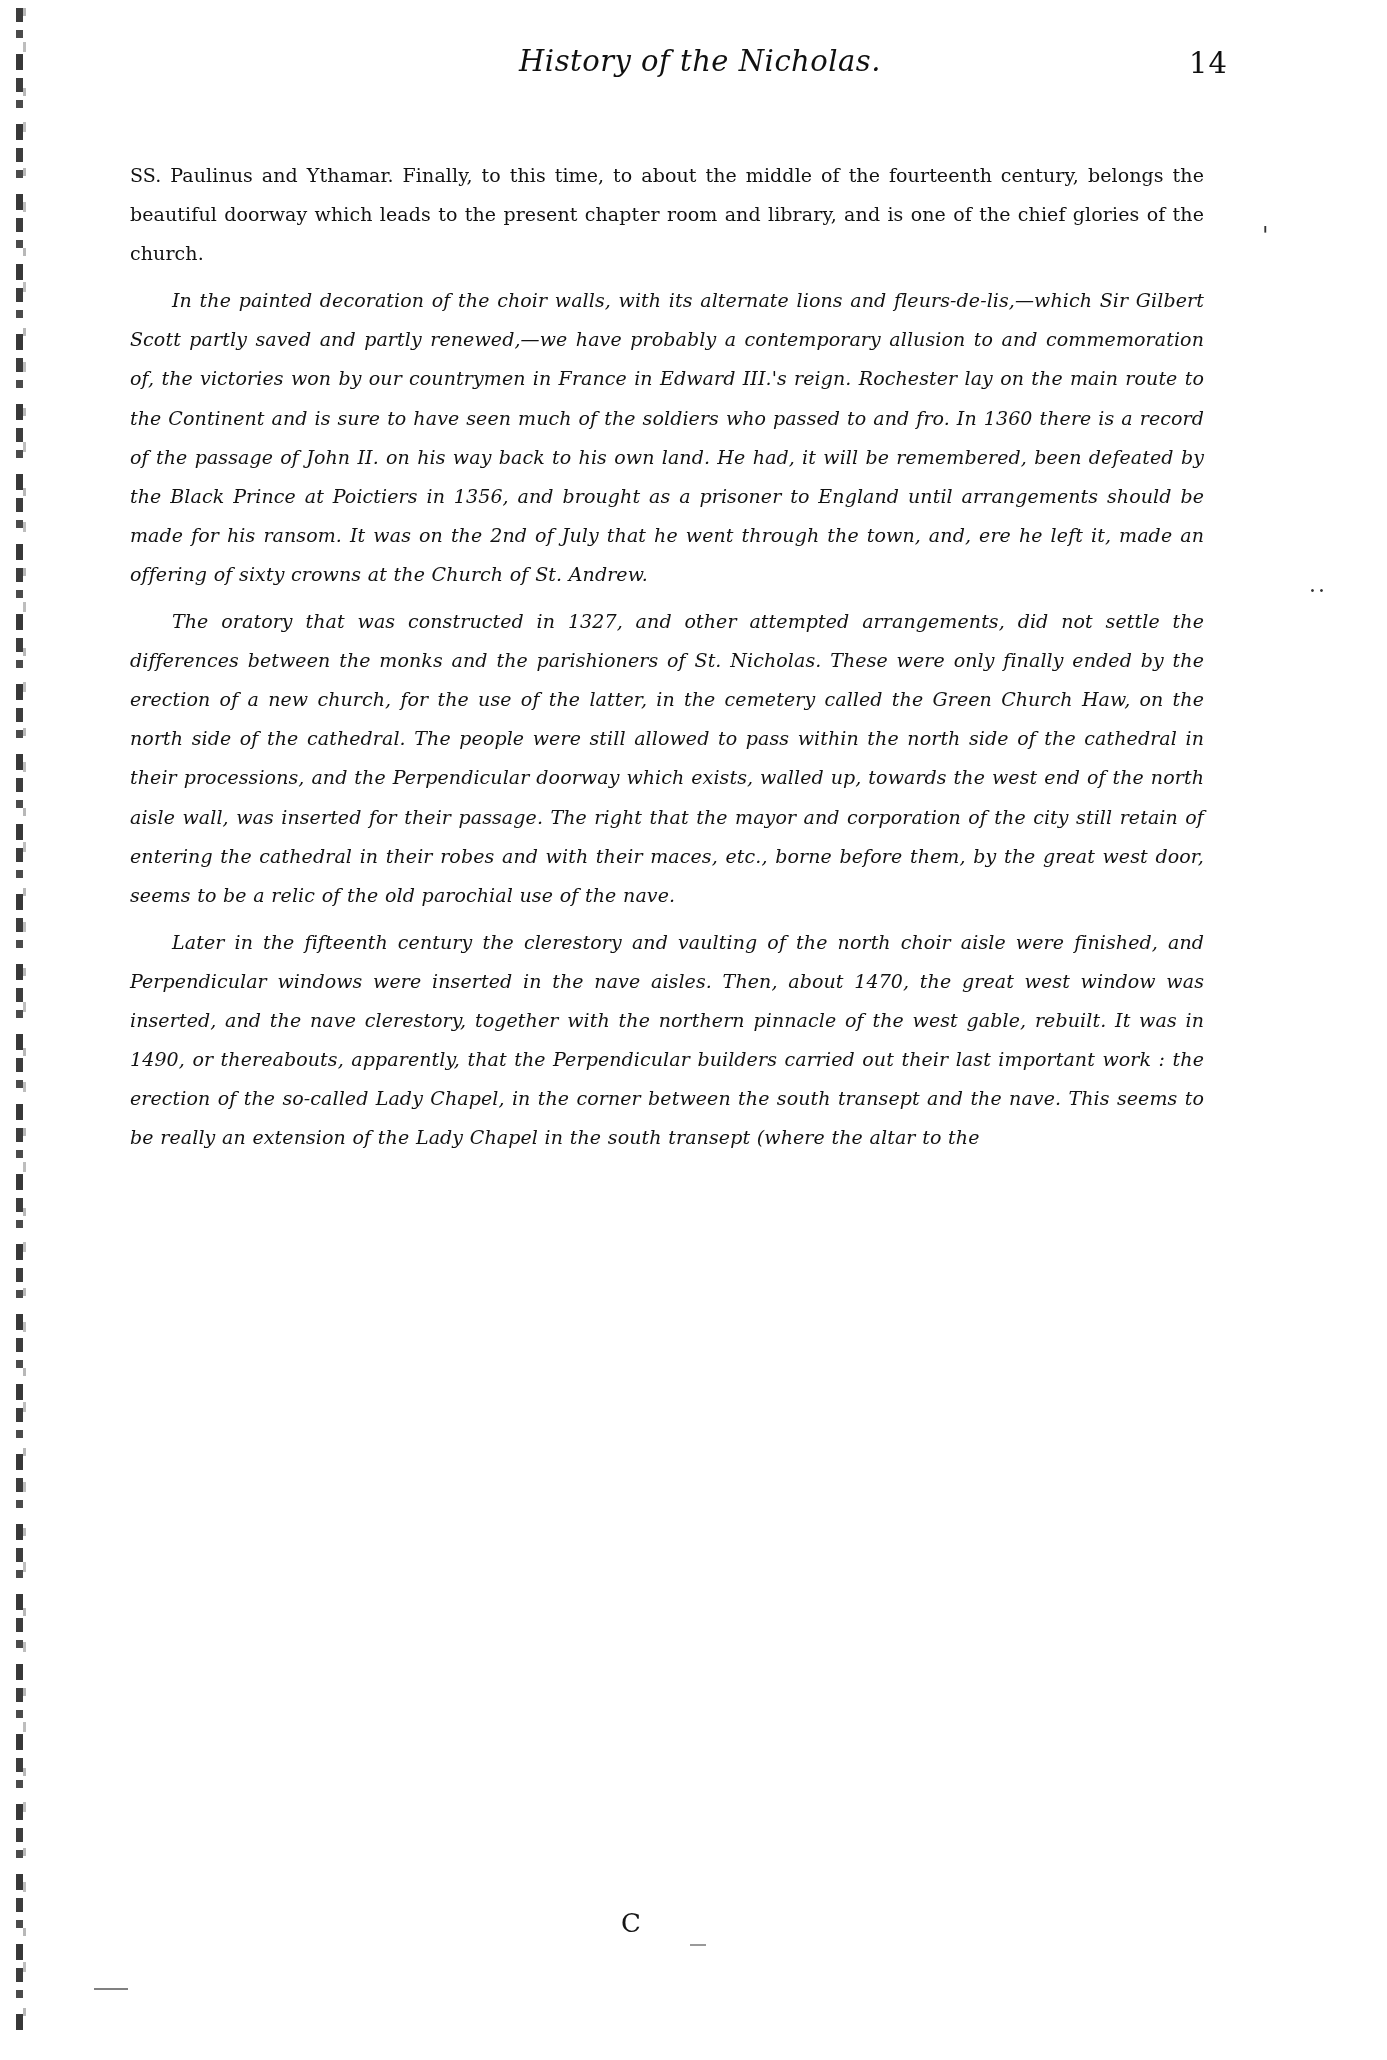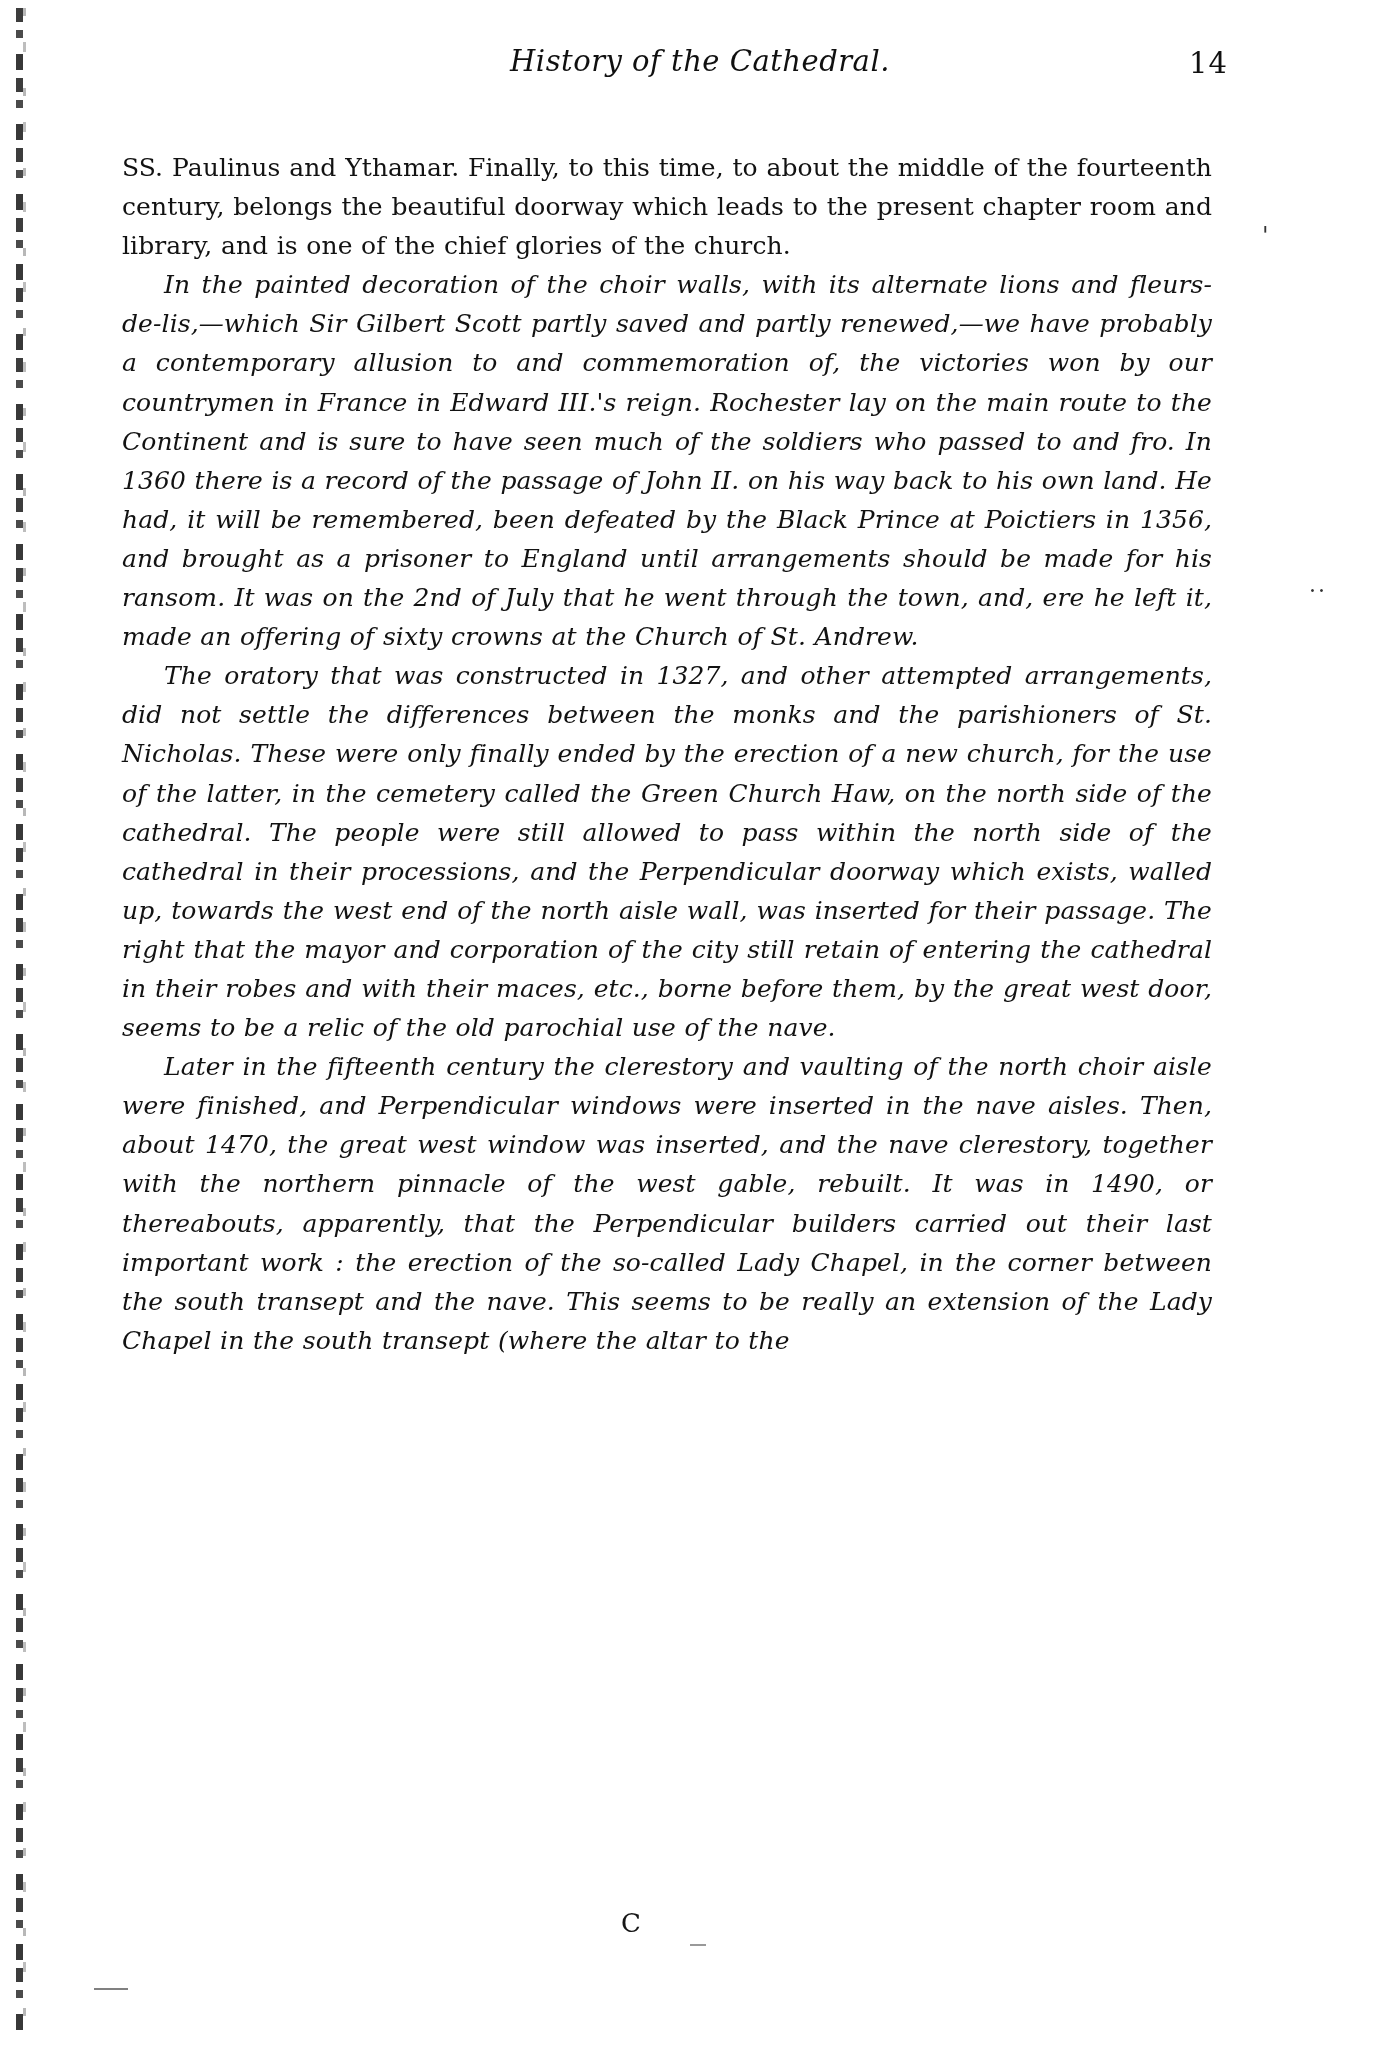--- a/index.html
+++ b/index.html
@@ -85,22 +85,22 @@
   }
 
   
   .textblock {
     position: absolute;
     left: 122px;
     top: 148px;
     width: 1090px;
   }
   p.para {
-    margin: 0;
-    font-size: 25px;
+    margin: 8px;
+    font-size: 19px;
     line-height: 39.1px;
     text-align: justify;
     text-justify: inter-word;
     letter-spacing: 0.1px;
     word-spacing: 0.5px;
     color: #121212;
     -webkit-hyphens: none;
     hyphens: none;
   }
   p.para + p.para {
@@ -165,21 +165,21 @@
 </style>
 </head>
 <body>
 
 <div class="sheet">
 
   <div class="page-edge"></div>
   <div class="page-edge b"></div>
 
   <div class="running-head">
-    <div class="rh-title">History of the Cathedral.</div>
+    <div class="rh-title">History of the Nicholas.</div>
     <div class="rh-folio">14</div>
   </div>
 
   <div class="speck-apos">'</div>
   <div class="speck-dots">··</div>
 
   <div class="textblock">
     <p class="para">SS. Paulinus and Ythamar.    Finally, to this time, to about the middle of the fourteenth century, belongs the beautiful doorway which leads to the present chapter room and library, and is one of the chief glories of the church.</p>
     <p class="para indent">In the painted decoration of the choir walls, with its alternate lions and fleurs-de-lis,—which Sir Gilbert Scott partly saved and partly renewed,—we have probably a contemporary allusion to and commemoration of, the victories won by our countrymen in France in Edward III.'s reign.    Rochester lay on the main route to the Continent and is sure to have seen much of the soldiers who passed to and fro.    In 1360 there is a record of the passage of John II. on his way back to his own land.    He had, it will be remembered, been defeated by the Black Prince at Poictiers in 1356, and brought as a prisoner to England until arrangements should be made for his ransom. It was on the 2nd of July that he went through the town, and, ere he left it, made an offering of sixty crowns at the Church of St. Andrew.</p>
     <p class="para indent">The oratory that was constructed in 1327, and other attempted arrangements, did not settle the differences between the monks and the parishioners of St. Nicholas.    These were only finally ended by the erection of a new church, for the use of the latter, in the cemetery called the Green Church Haw, on the north side of the cathedral.    The people were still allowed to pass within the north side of the cathedral in their processions, and the Perpendicular doorway which exists, walled up, towards the west end of the north aisle wall, was inserted for their passage.    The right that the mayor and corporation of the city still retain of entering the cathedral in their robes and with their maces, etc., borne before them, by the great west door, seems to be a relic of the old parochial use of the nave.</p>

